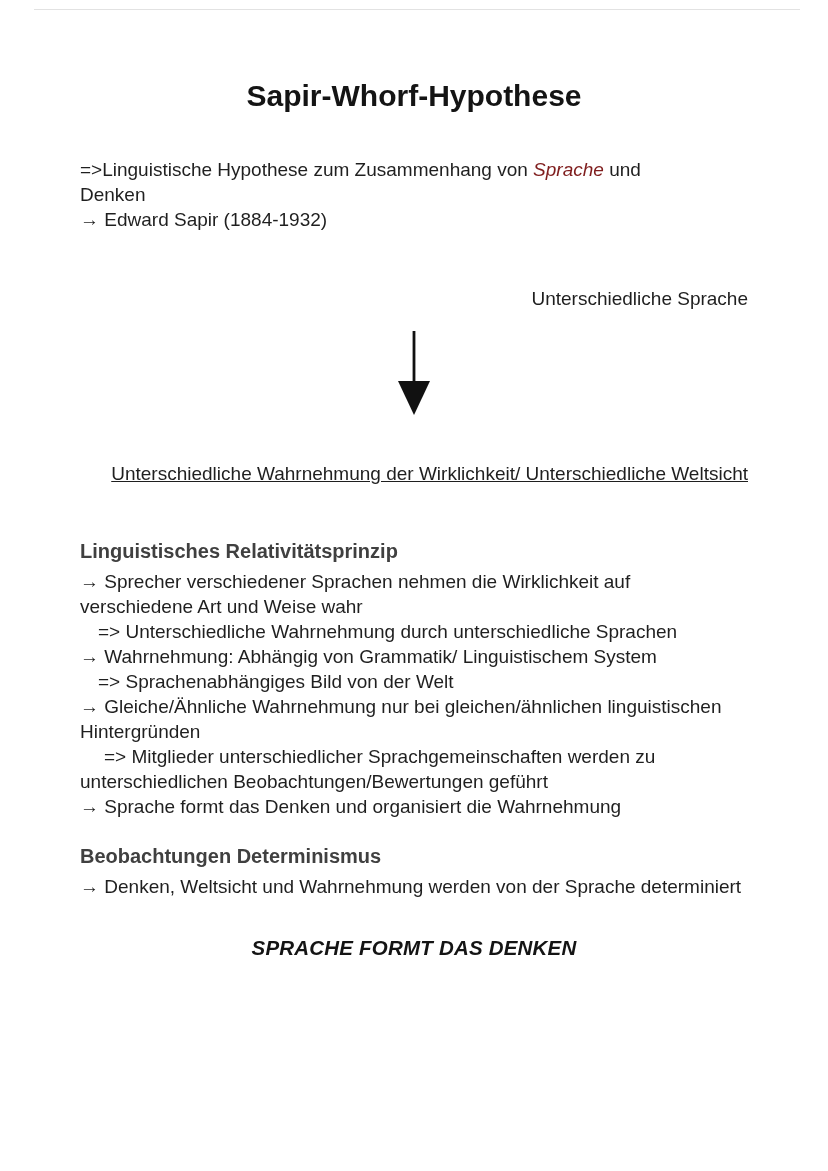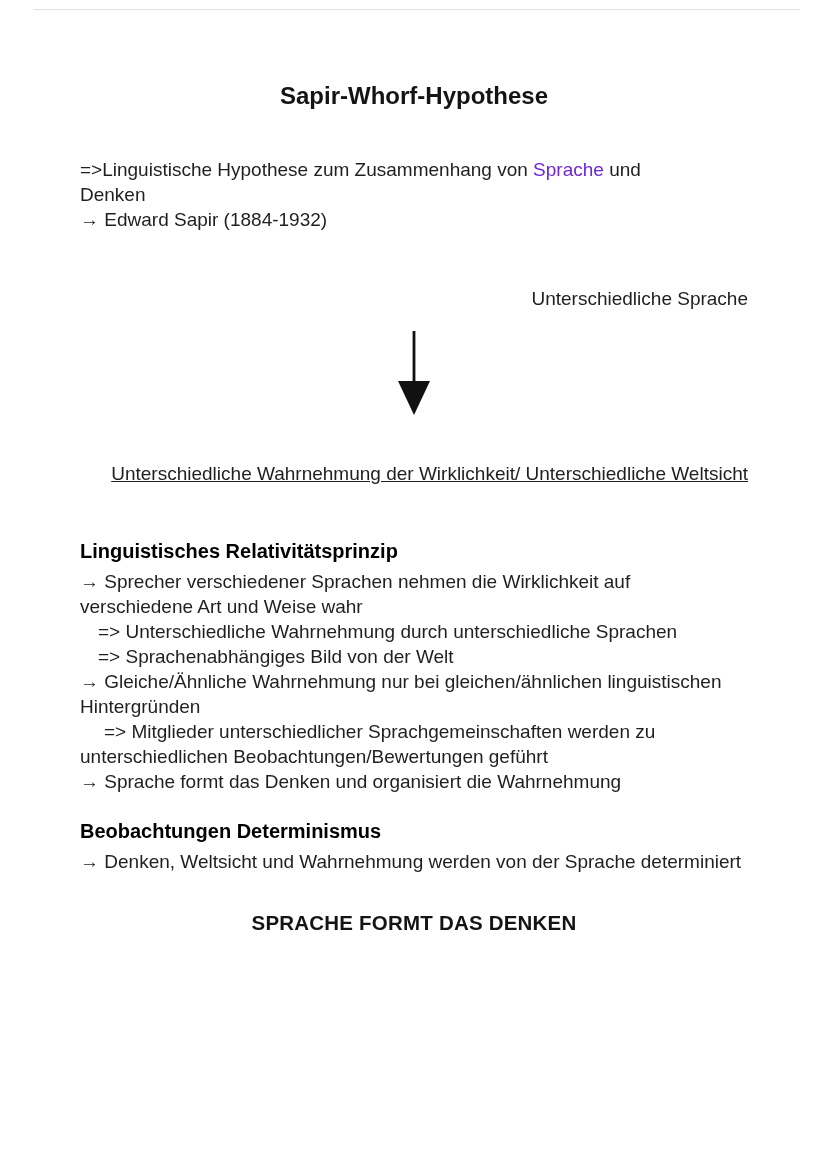--- a/index.html
+++ b/index.html
@@ -26,21 +26,21 @@
     height: 1px;
     background: #e2e2e2;
   }
   .content {
     padding: 0 80px;
   }
   h1.title {
     margin: 0;
     padding-top: 80px;
     text-align: center;
-    font-size: 24px;
+    font-size: 30px;
     line-height: 31px;
     font-weight: 700;
     color: #141414;
   }
   .intro { margin-top: 46px; }
   .line {
     margin: 0;
     font-size: 19px;
     line-height: 25px;
   }
@@ -59,62 +59,64 @@
     margin-top: 44px;
     text-decoration: underline;
   }
   .section-relativity { margin-top: 52px; }
   .section-determinism { margin-top: 24px; }
   h2.section-heading {
     margin: 0 0 5px 0;
     font-size: 20px;
     line-height: 26px;
     font-weight: 700;
-    color: #000000;
+    color: #404040;
   }
   .footer-slogan {
     margin: 36px 0 0 0;
     text-align: center;
     font-size: 20.5px;
     line-height: 26px;
     font-weight: 700;
+    font-style: italic;
     color: #141414;
     letter-spacing: 0.2px;
   }
 </style>
 </head>
 <body>
 
 <div class="page">
   <div class="top-edge"></div>
 
   <div class="content">
 
     <h1 class="title">Sapir-Whorf-Hypothese</h1>
 
     <div class="intro">
-      <p class="line"><span>=&gt;Linguistische Hypothese zum Zusammenhang von </span><span style="color: #6d28d9;">Sprache</span><span> und</span><br><span>Denken</span></p>
+      <p class="line"><span>=&gt;Linguistische Hypothese zum Zusammenhang von </span><span style="color: #7f1d1d; font-style: italic;">Sprache</span><span> und</span><br><span>Denken</span></p>
       <p class="line">→ Edward Sapir (1884-1932)</p>
     </div>
 
     <div class="diagram">
       <p class="line">Unterschiedliche Sprache</p>
       <svg class="arrow" width="44" height="86" viewBox="0 0 44 86" aria-hidden="true">
         <rect x="20.6" y="0" width="2.8" height="54" fill="#111111"></rect>
         <polygon points="6,50 38,50 22,84" fill="#111111"></polygon>
       </svg>
       <p class="line diagram-bottom-label">Unterschiedliche Wahrnehmung der Wirklichkeit/ Unterschiedliche Weltsicht</p>
     </div>
 
     <div class="section-relativity">
       <h2 class="section-heading">Linguistisches Relativitätsprinzip</h2>
       <div>
 
       <p class="line indent-0">→ Sprecher verschiedener Sprachen nehmen die Wirklichkeit auf verschiedene Art und Weise wahr</p>
           <p class="line indent-1">=&gt; Unterschiedliche Wahrnehmung durch unterschiedliche Sprachen</p>
+          <p class="line indent-0">→ Wahrnehmung: Abhängig von Grammatik/ Linguistischem System</p>
           <p class="line indent-1">=&gt; Sprachenabhängiges Bild von der Welt</p>
           <p class="line indent-0">→ Gleiche/Ähnliche Wahrnehmung nur bei gleichen/ähnlichen linguistischen Hintergründen</p>
           <p class="line indent-2">=&gt; Mitglieder unterschiedlicher Sprachgemeinschaften werden zu unterschiedlichen Beobachtungen/Bewertungen geführt</p>
           <p class="line indent-0">→ Sprache formt das Denken und organisiert die Wahrnehmung</p>
         </div>
     </div>
 
     <div class="section-determinism">
       <h2 class="section-heading">Beobachtungen Determinismus</h2>
       <div>

